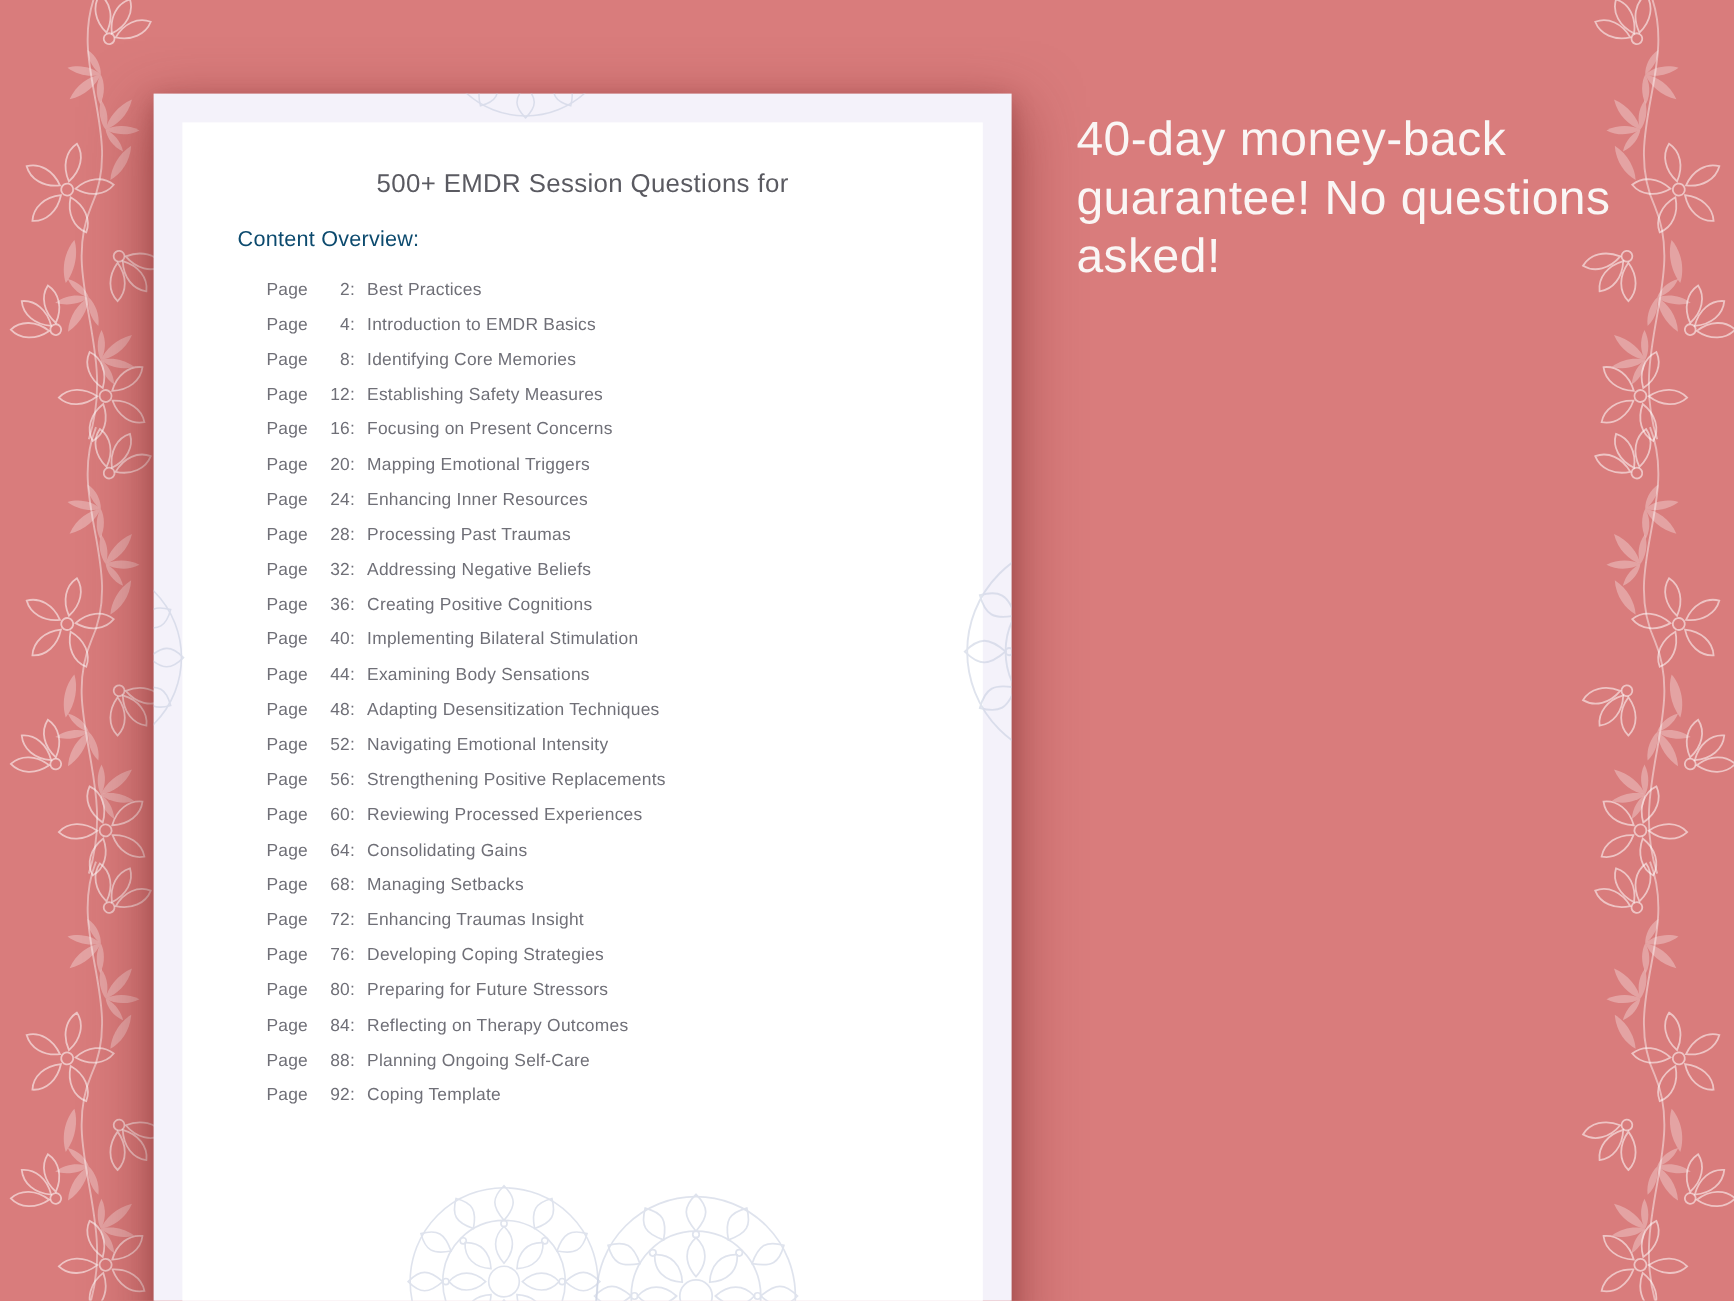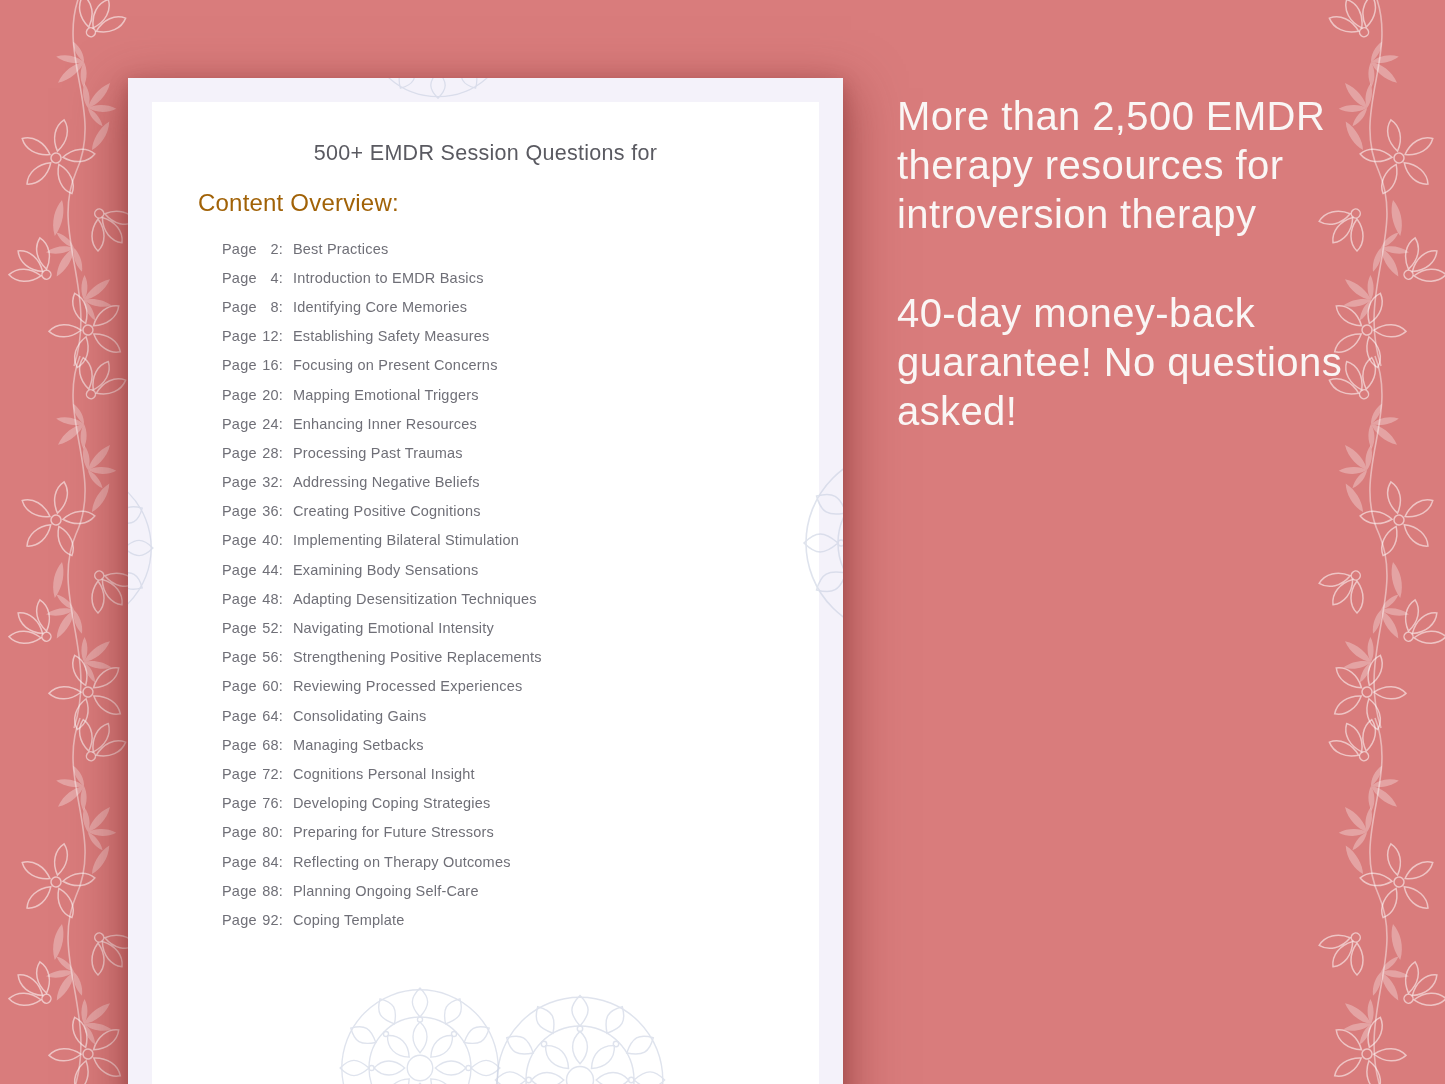--- a/index.html
+++ b/index.html
@@ -19,28 +19,28 @@
     box-shadow:0 18px 48px 8px rgba(122,40,40,.5), 0 5px 16px rgba(122,40,40,.35);
   }
   .page-bg{position:absolute;left:24px;top:24px;right:24px;bottom:24px;background:#ffffff;z-index:1;}
   .wm{position:absolute;z-index:2;opacity:.55;}
   .page-content{position:absolute;left:24px;top:24px;right:24px;bottom:24px;z-index:3;}
   .doc-title{
     margin-top:37px;text-align:center;color:#5a5a61;
     font-size:21.5px;line-height:29px;letter-spacing:.3px;
   }
   .overview{
-    margin:21px 0 0 46px;color:#a16207;font-size:24px;letter-spacing:.2px;
+    margin:21px 0 0 46px;color:#0c4a6e;font-size:18px;letter-spacing:.2px;
   }
   .toc{margin:17px 0 0 70px;list-style:none;padding:0;}
   .toc li{
     height:29.2px;display:flex;align-items:center;
     color:#6f6f77;font-size:14.5px;letter-spacing:.2px;white-space:nowrap;
   }
-  .toc .pw{margin-right:5px;text-align:right;}
+  .toc .pw{margin-right:18px;text-align:right;}
   .toc .pn{display:inline-block;min-width:17px;text-align:right;}
   .toc .colon{margin-right:10px;}
   
   .marketing{
     position:absolute;left:897px;top:92px;width:452px;
     color:#faf6f5;font-size:40px;line-height:49px;font-weight:300;letter-spacing:.4px;
   }
   .marketing p{margin:0 0 50px 0;}
 </style>
 </head>
@@ -293,21 +293,21 @@
           <span class="pw">Page</span>
           <span class="pn">68</span>
           <span class="colon">:</span>
           <span class="pt">Managing Setbacks</span>
         </li>
 
         <li>
           <span class="pw">Page</span>
           <span class="pn">72</span>
           <span class="colon">:</span>
-          <span class="pt">Cognitions Personal Insight</span>
+          <span class="pt">Enhancing Traumas Insight</span>
         </li>
 
         <li>
           <span class="pw">Page</span>
           <span class="pn">76</span>
           <span class="colon">:</span>
           <span class="pt">Developing Coping Strategies</span>
         </li>
 
         <li>
@@ -336,19 +336,18 @@
           <span class="pn">92</span>
           <span class="colon">:</span>
           <span class="pt">Coping Template</span>
         </li>
       </ul>
   </div>
 </div>
 
 <div class="marketing">
 
-    <p>More than 2,500 EMDR therapy resources for introversion therapy</p>
 
 
 
 
     <p>40-day money-back guarantee! No questions asked!</p>
   </div>
 
 </body></html>

